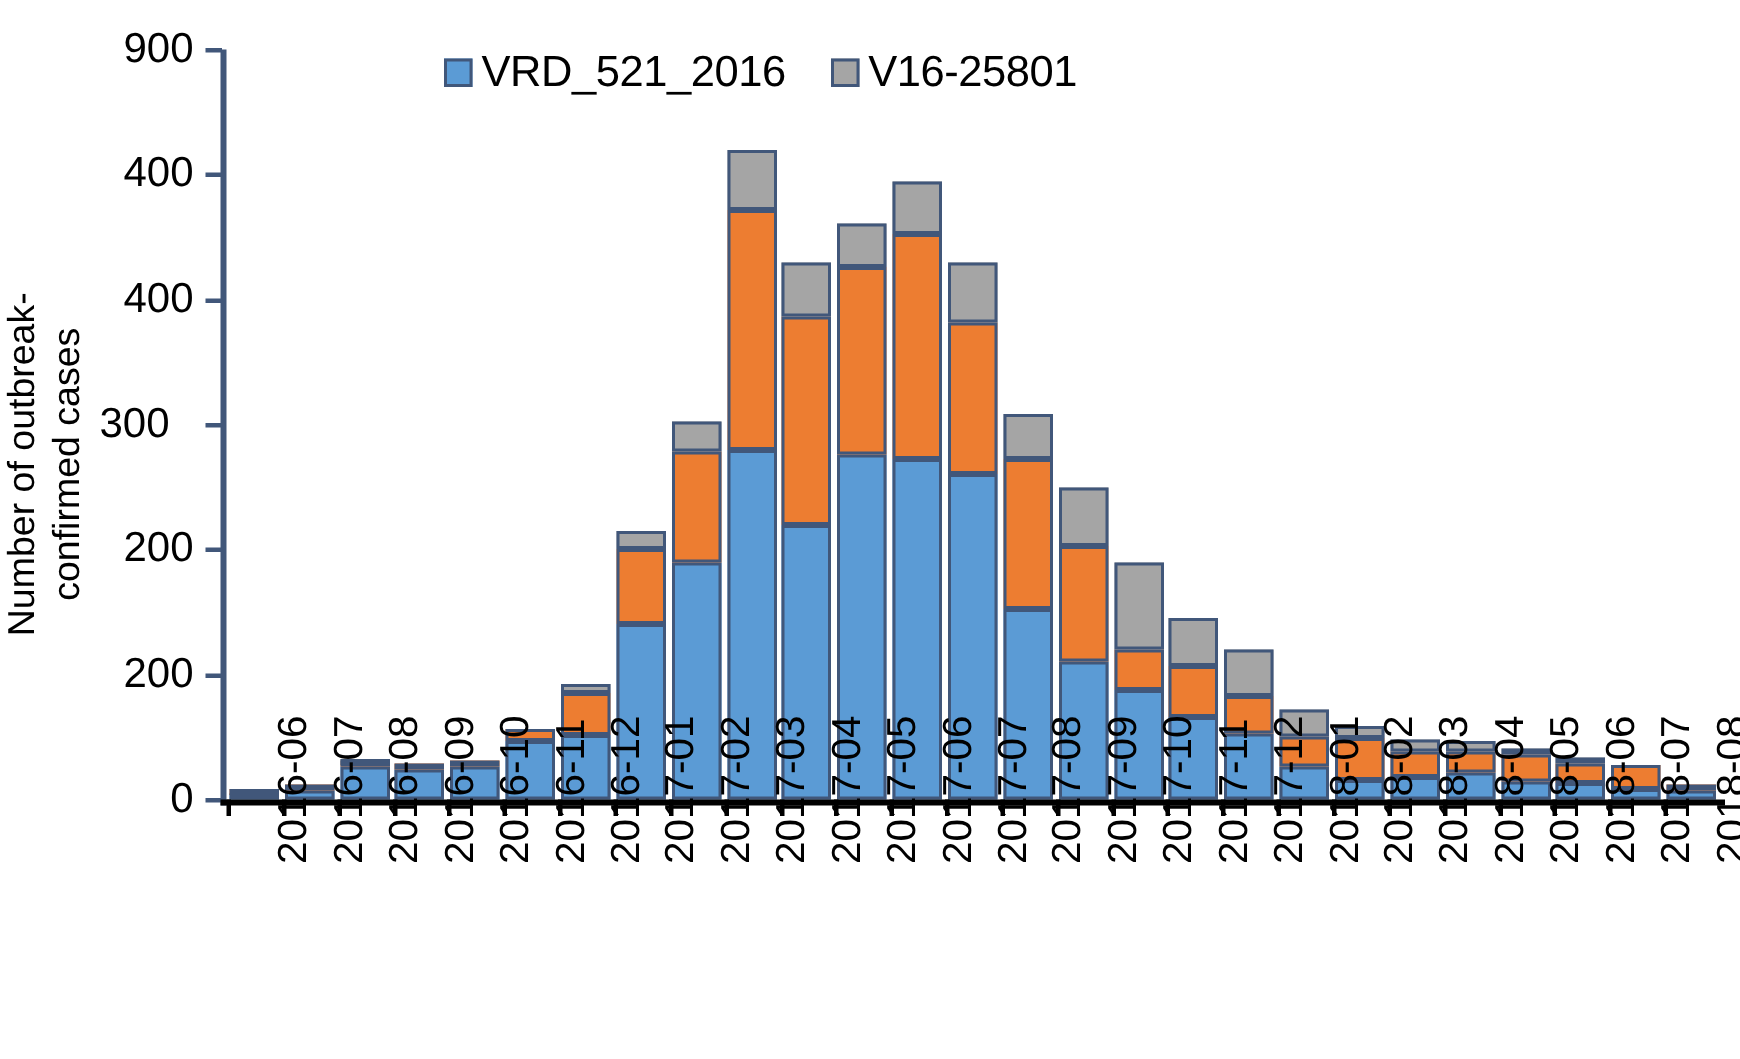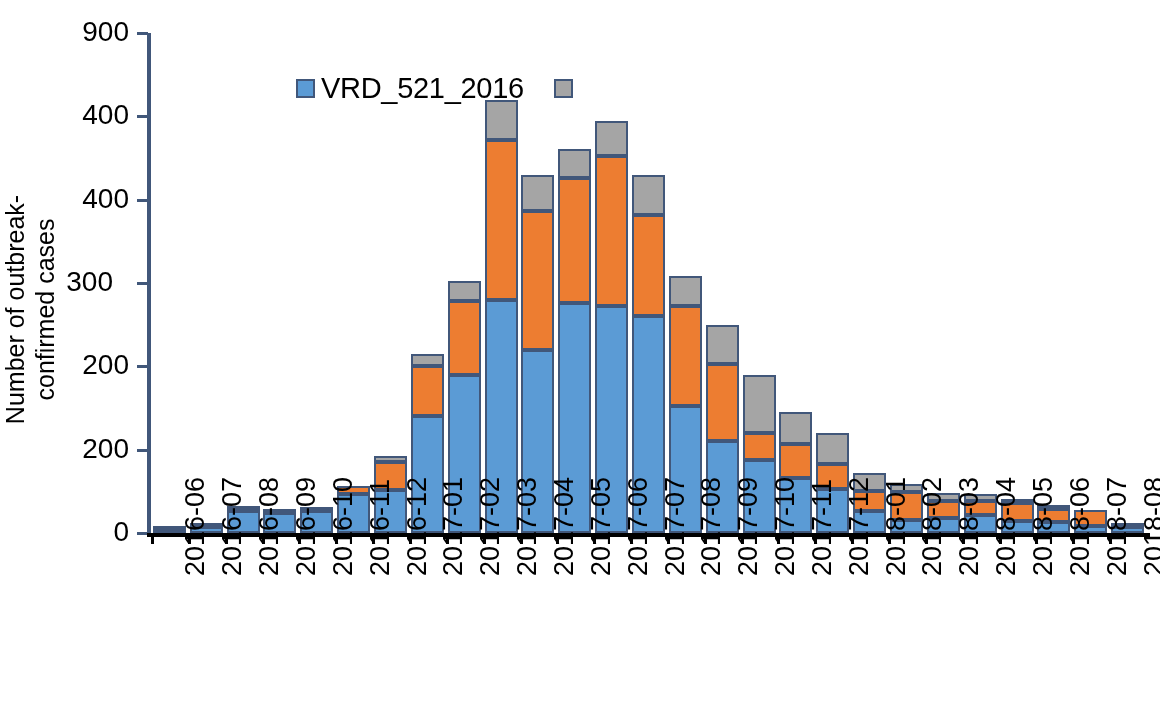--- a/index.html
+++ b/index.html
@@ -127,21 +127,20 @@
   }
 
   
   #legend {
     position: absolute;
     left: 296px;
     top: 32px;
     display: flex;
     align-items: center;
     gap: 30px;
-    margin-top: 40px;
   }
   .legend-item {
     display: flex;
     align-items: center;
     gap: 6px;
   }
   .legend-swatch {
     width: 19px;
     height: 19px;
     box-sizing: border-box;
@@ -376,16 +375,17 @@
     </div>
 
 
   <div id="legend">
       <div class="legend-item">
         <span class="legend-swatch s0"></span>
         <span class="legend-text">VRD_521_2016</span>
       </div>
       <div class="legend-item">
         <span class="legend-swatch s2"></span>
+        <span class="legend-text">V16-25801</span>
       </div>
     </div>
 
 </div>
 
 </body></html>

